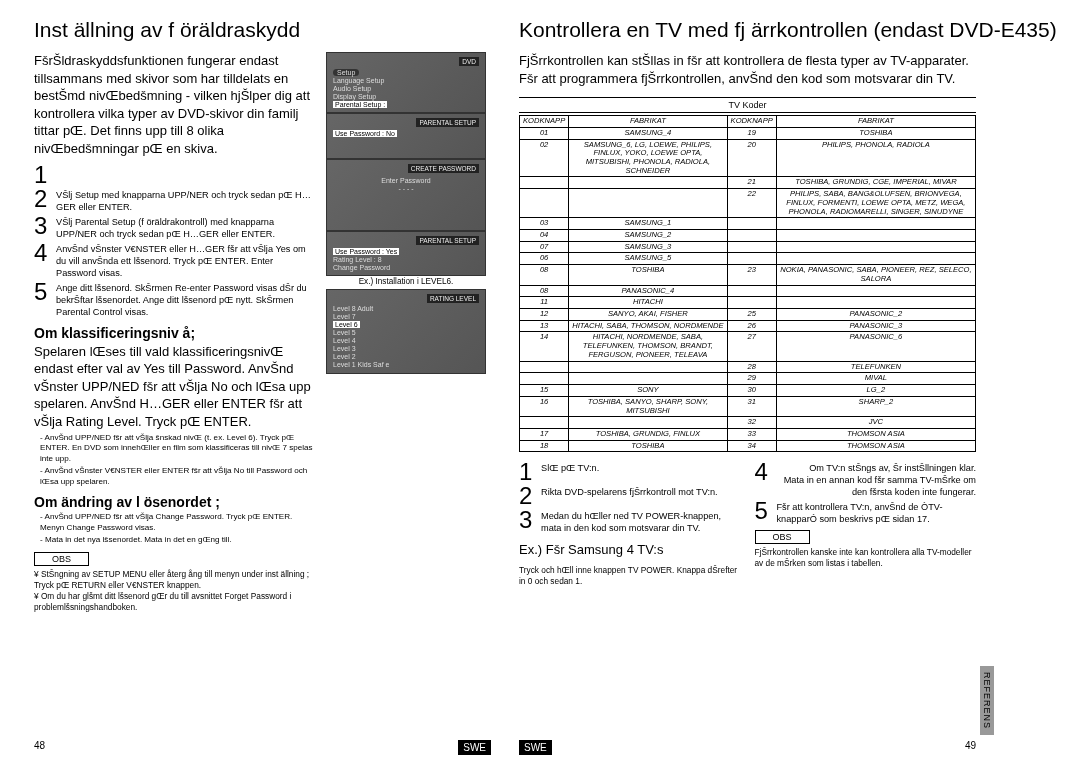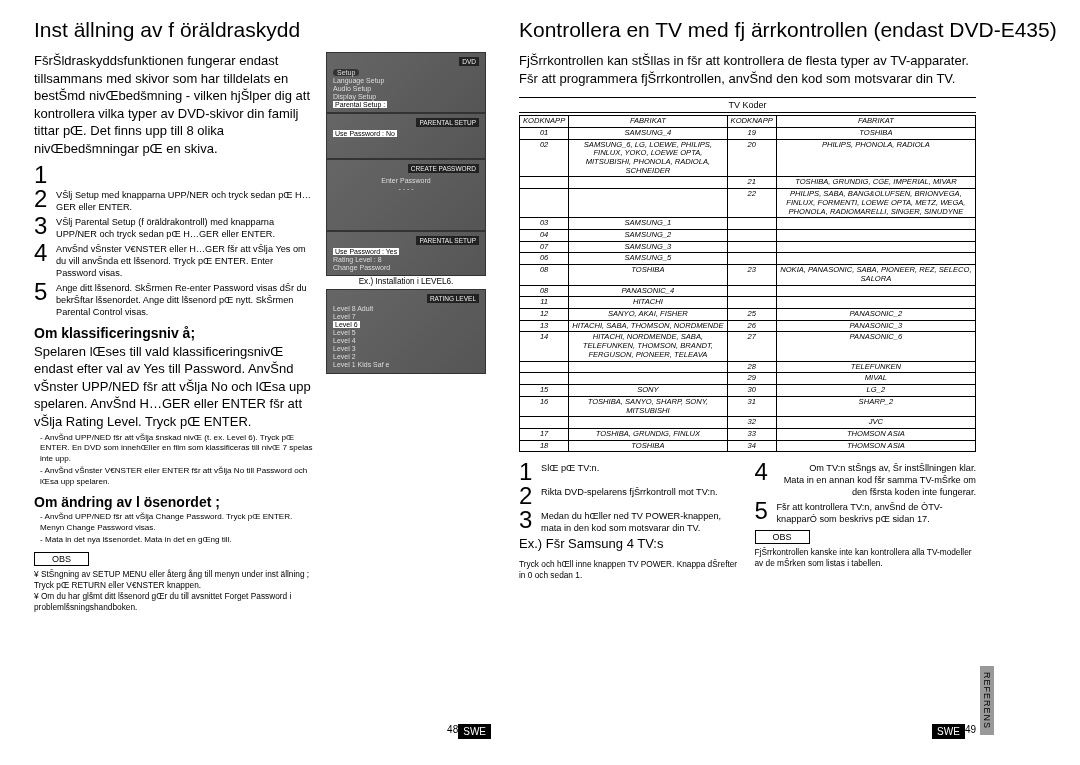--- a/index.html
+++ b/index.html
@@ -77,25 +77,25 @@
     margin-top: 4px;
   }
   .obs-text {
     font-size: 8.3px;
     line-height: 1.35;
     margin-top: 3px;
   }
   .footer {
     font-size: 10px;
     position: absolute;
-    bottom: 16px;
+    bottom: 0;
     left: 14px;
     right: 14px;
     display: flex;
-    justify-content: flex-end;
+    justify-content: space-between;
   }
   .swe-label {
     background: #000;
     color: #fff;
     font-size: 10px;
     padding: 2px 5px;
   }
   .left-cols {
     display: flex;
     flex-direction: row;
@@ -425,21 +425,21 @@
             <div class="step-body">SlŒ pŒ TV:n.</div>
           </div>
         <div class="step-row">
             <div class="step-num">2</div>
             <div class="step-body">Rikta DVD-spelarens fjŠrrkontroll mot TV:n.</div>
           </div>
         <div class="step-row">
             <div class="step-num">3</div>
             <div class="step-body">Medan du hŒller ned TV POWER-knappen, mata in den kod som motsvarar din TV.</div>
           </div>
-        <div class="leadtext" style="">Ex.) Fšr Samsung 4 TV:s</div>
+        <div class="leadtext" style="margin-top:6px;">Ex.) Fšr Samsung 4 TV:s</div>
         <div class="obs-text">Tryck och hŒll inne knappen TV POWER. Knappa dŠrefter in 0 och sedan 1.</div>
       </div>
       <div>
         <div class="step-row">
             <div class="step-num">4</div>
             <div class="step-body" style="white-space:pre-line;text-align:right;">Om TV:n stŠngs av, Šr instŠllningen klar.
 Mata in en annan kod fšr samma TV-mŠrke om den fšrsta koden inte fungerar.</div>
           </div>
         <div class="step-row">
             <div class="step-num">5</div>

